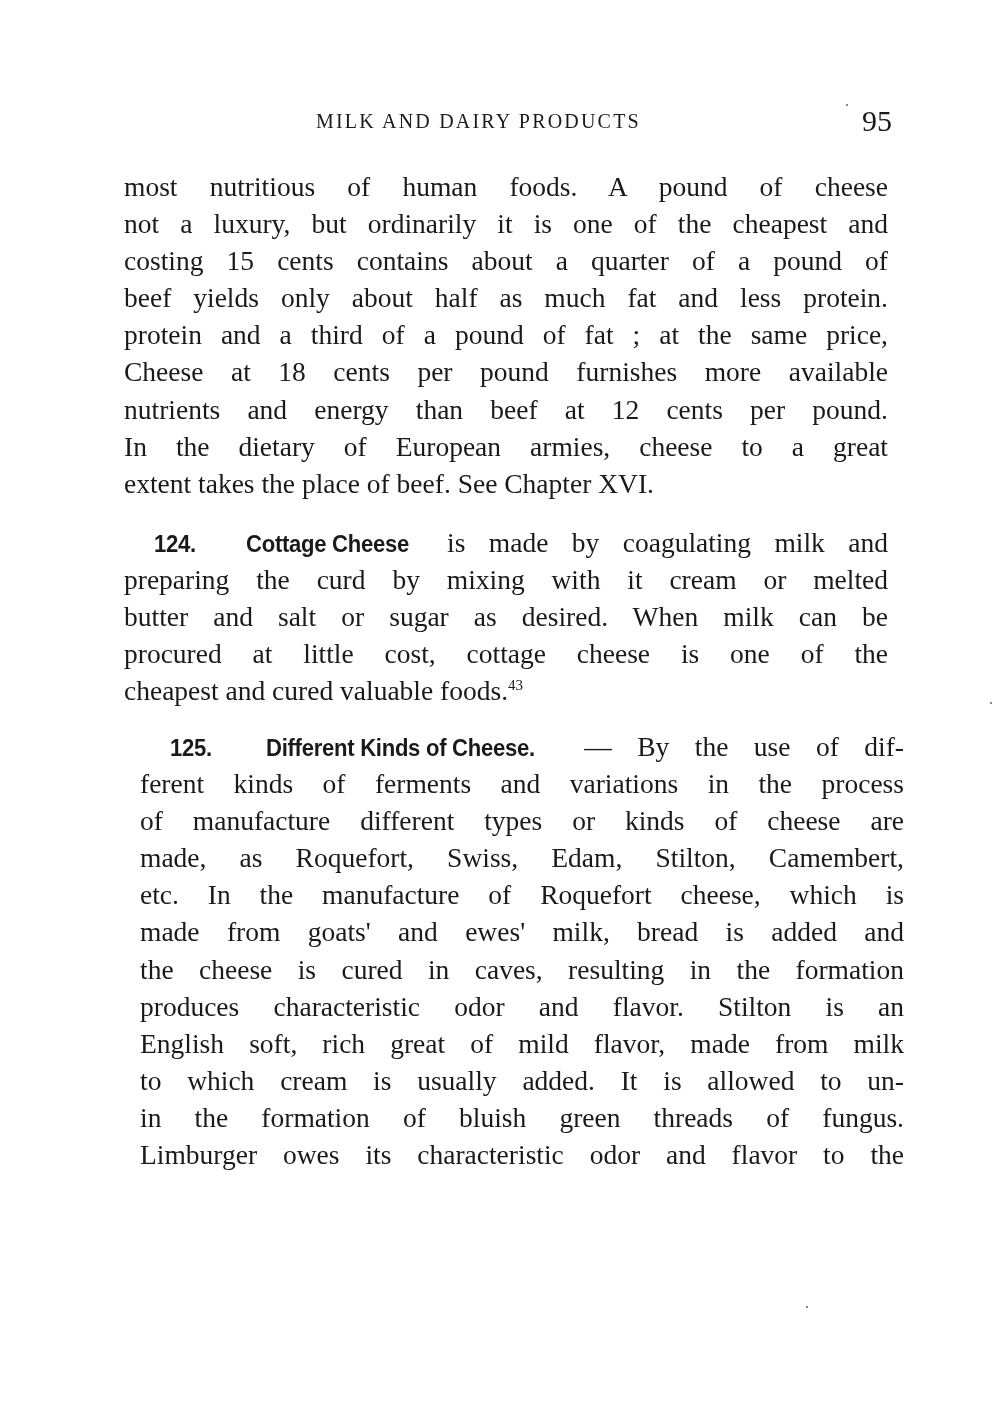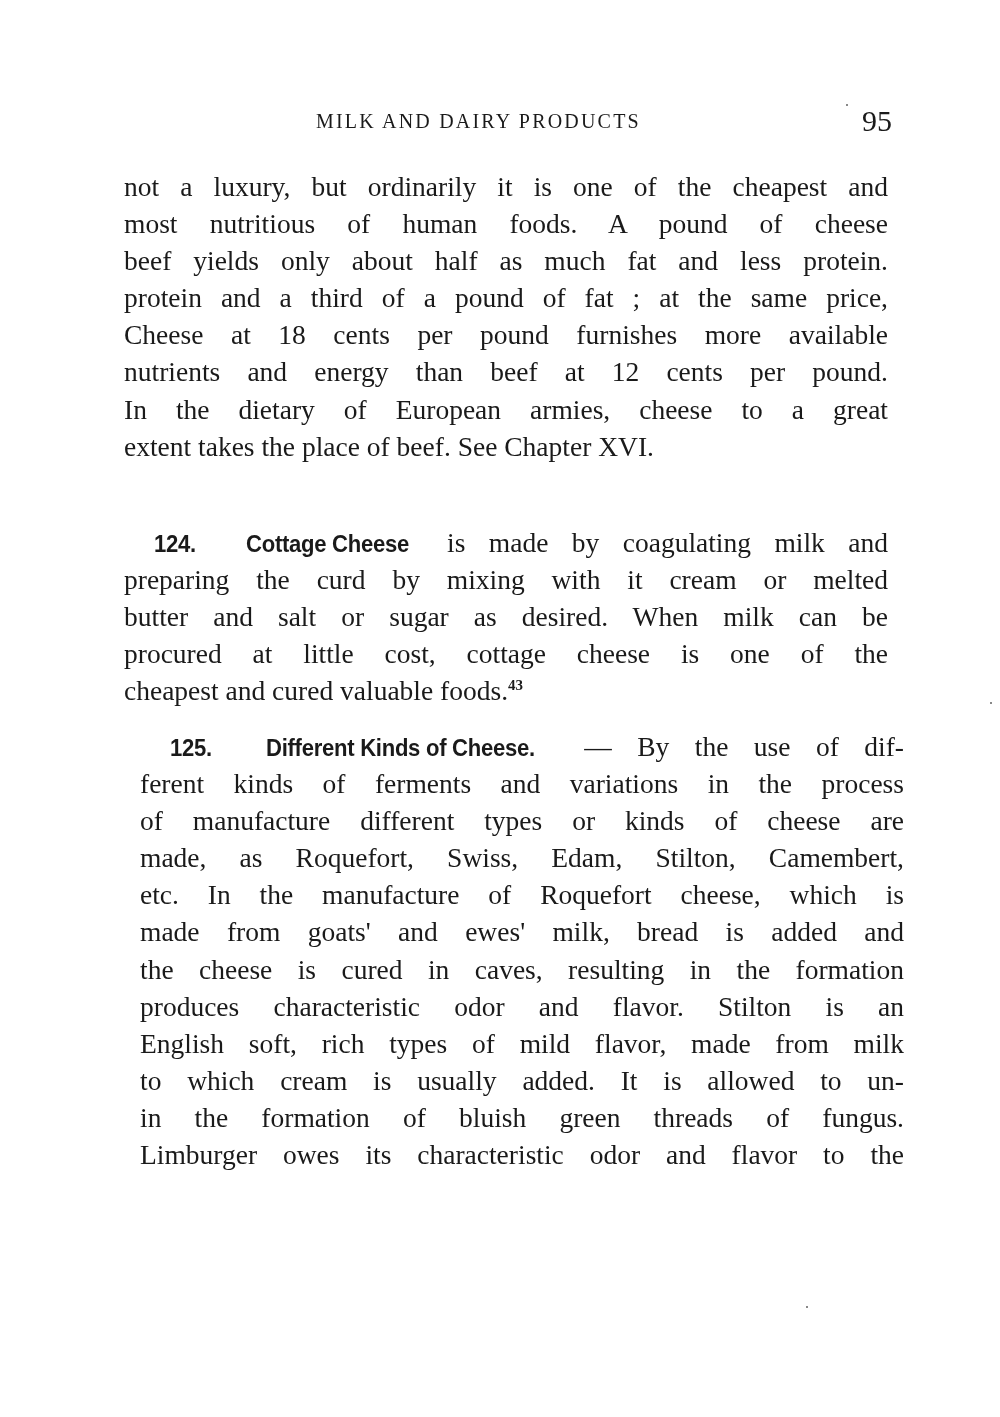--- a/index.html
+++ b/index.html
@@ -74,41 +74,41 @@
       font-size: 24px;
       letter-spacing: -0.3px;
       transform: scaleX(0.92);
       display: inline-block;
       transform-origin: left center;
     }
     .sup {
       font-size: 15px;
       vertical-align: super;
       line-height: 0;
-      font-weight: bold;
     }
     .mark {
       position: absolute;
       background: #888;
       width: 2px; height: 2px;
     }
   </style>
 </head>
 <body>
 
 <div class="page">
 
   <div class="running-head">
     <span class="running-title">MILK AND DAIRY PRODUCTS</span>
     <span class="page-number">95</span>
   </div>
 
   <div class="text-block para1">
+    <span class="line">most nutritious of human foods. A pound of cheese</span>
     <span class="line">not a luxury, but ordinarily it is one of the cheapest and</span>
-    <span class="line">most nutritious of human foods. A pound of cheese</span>
+    <span class="line">costing 15 cents contains about a quarter of a pound of</span>
     <span class="line">beef yields only about half as much fat and less protein.</span>
     <span class="line">protein and a third of a pound of fat ; at the same price,</span>
     <span class="line">Cheese at 18 cents per pound furnishes more available</span>
     <span class="line">nutrients and energy than beef at 12 cents per pound.</span>
     <span class="line">In the dietary of European armies, cheese to a great</span>
     <span class="line last">extent takes the place of beef.  See Chapter XVI.</span>
   </div>
 
   <div class="text-block para2">
     <span class="line indent"><span class="sec-num">124.</span>&nbsp;&nbsp;<span class="sec-title">Cottage Cheese</span> <span>is made by coagulating milk and</span></span>
@@ -120,21 +120,21 @@
 
   <div class="text-block para3">
     <span class="line indent"><span class="sec-num">125.</span>&nbsp;&nbsp;<span class="sec-title">Different Kinds of Cheese.</span> <span>— By the use of dif-</span></span>
     <span class="line">ferent kinds of ferments and variations in the process</span>
     <span class="line">of manufacture different types or kinds of cheese are</span>
     <span class="line">made, as Roquefort, Swiss, Edam, Stilton, Camembert,</span>
     <span class="line">etc. In the manufacture of Roquefort cheese, which is</span>
     <span class="line">made from goats' and ewes' milk, bread is added and</span>
     <span class="line">the cheese is cured in caves, resulting in the formation</span>
     <span class="line">produces characteristic odor and flavor. Stilton is an</span>
-    <span class="line">English soft, rich types of mild flavor, made from milk</span>
+    <span class="line">English soft, rich great of mild flavor, made from milk</span>
     <span class="line">to which cream is usually added. It is allowed to un-</span>
     <span class="line">in the formation of bluish green threads of fungus.</span>
     <span class="line">Limburger owes its characteristic odor and flavor to the</span>
   </div>
 
   <span class="mark" style="left:846px;top:104px;"></span>
   <span class="mark" style="left:990px;top:702px;"></span>
   <span class="mark" style="left:806px;top:1306px;"></span>
 </div>
 

